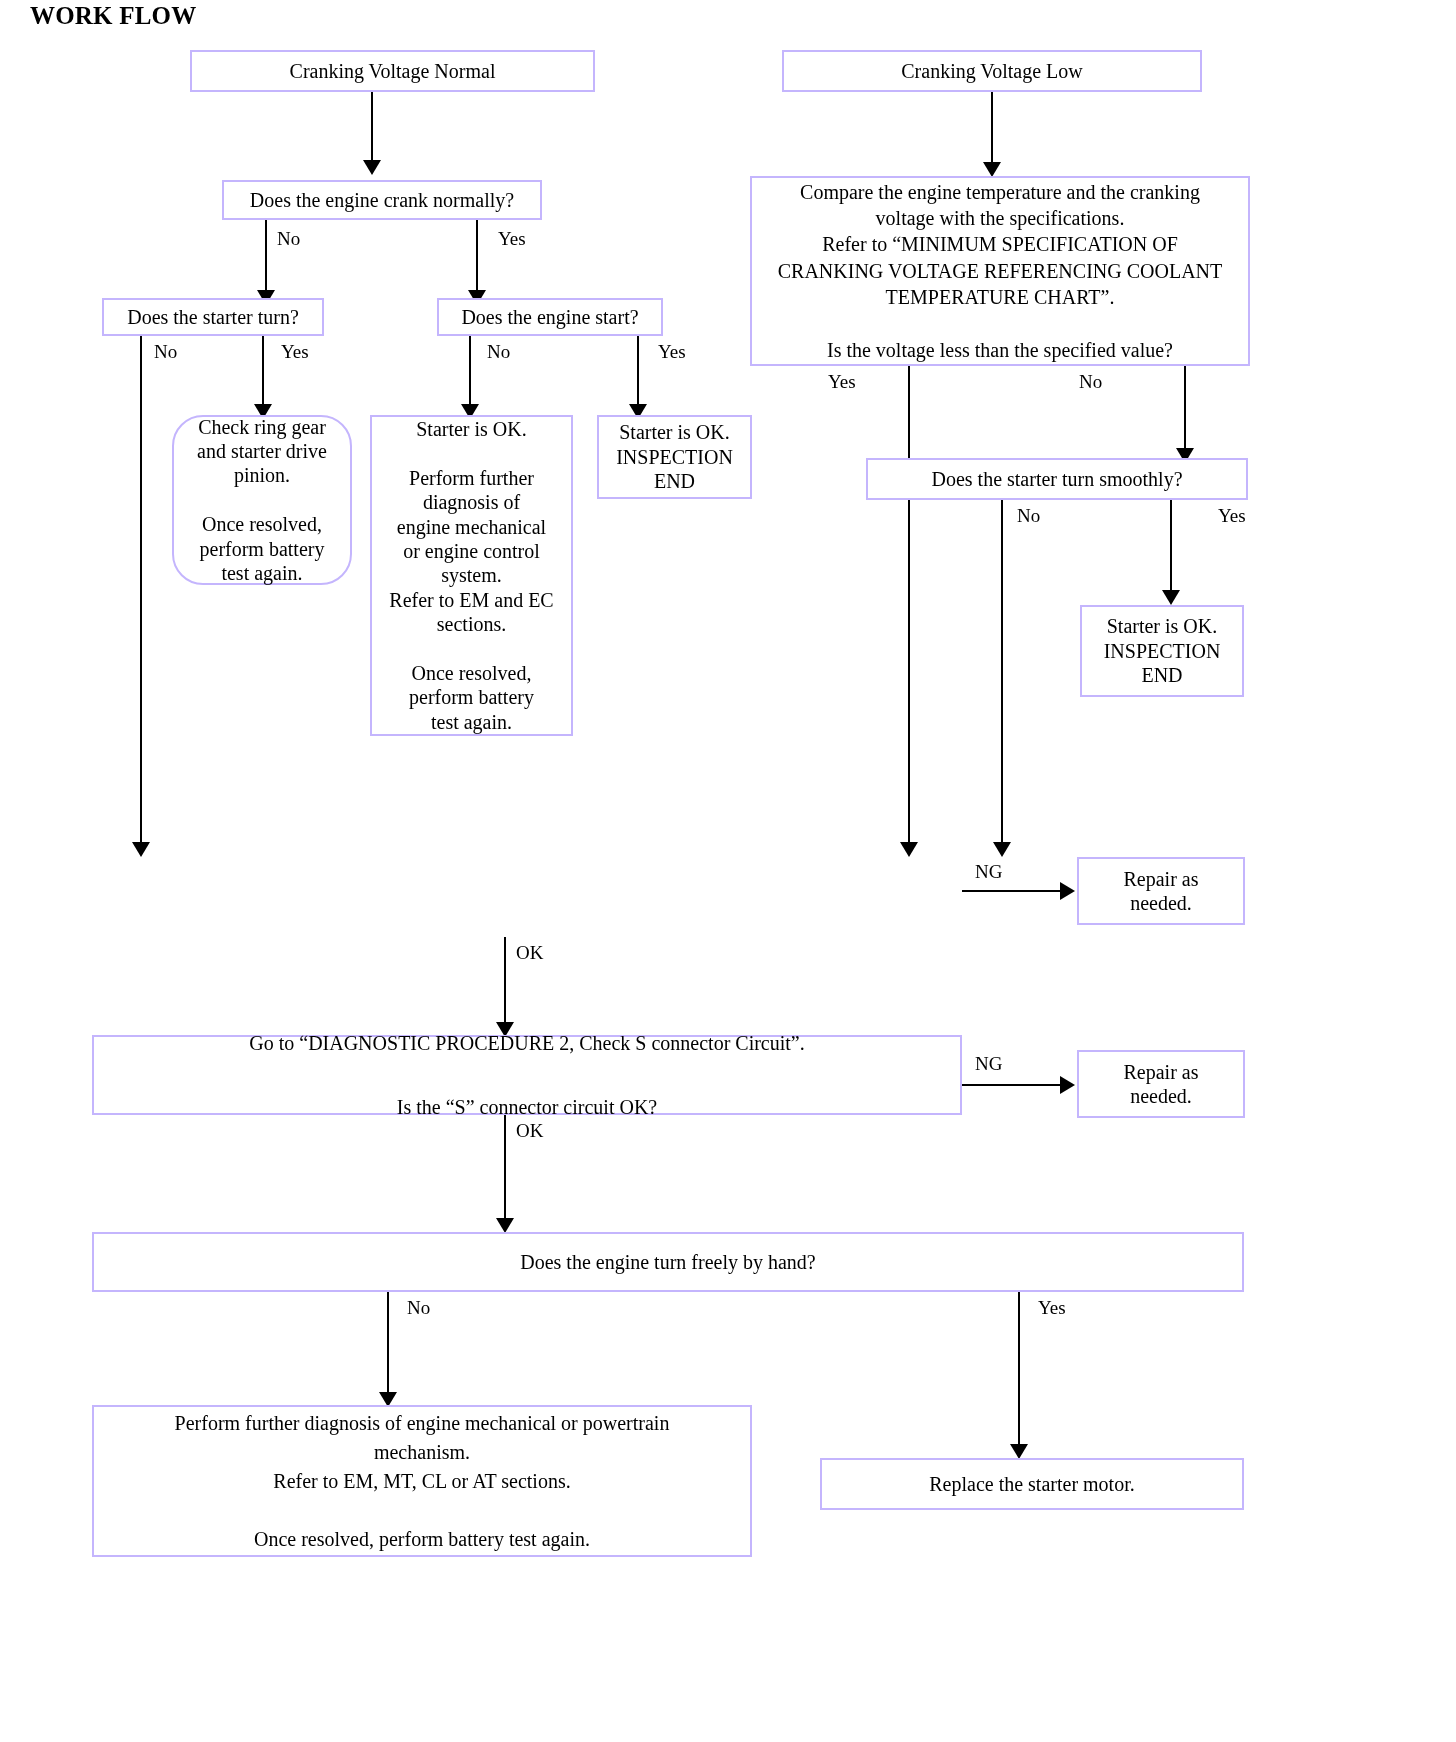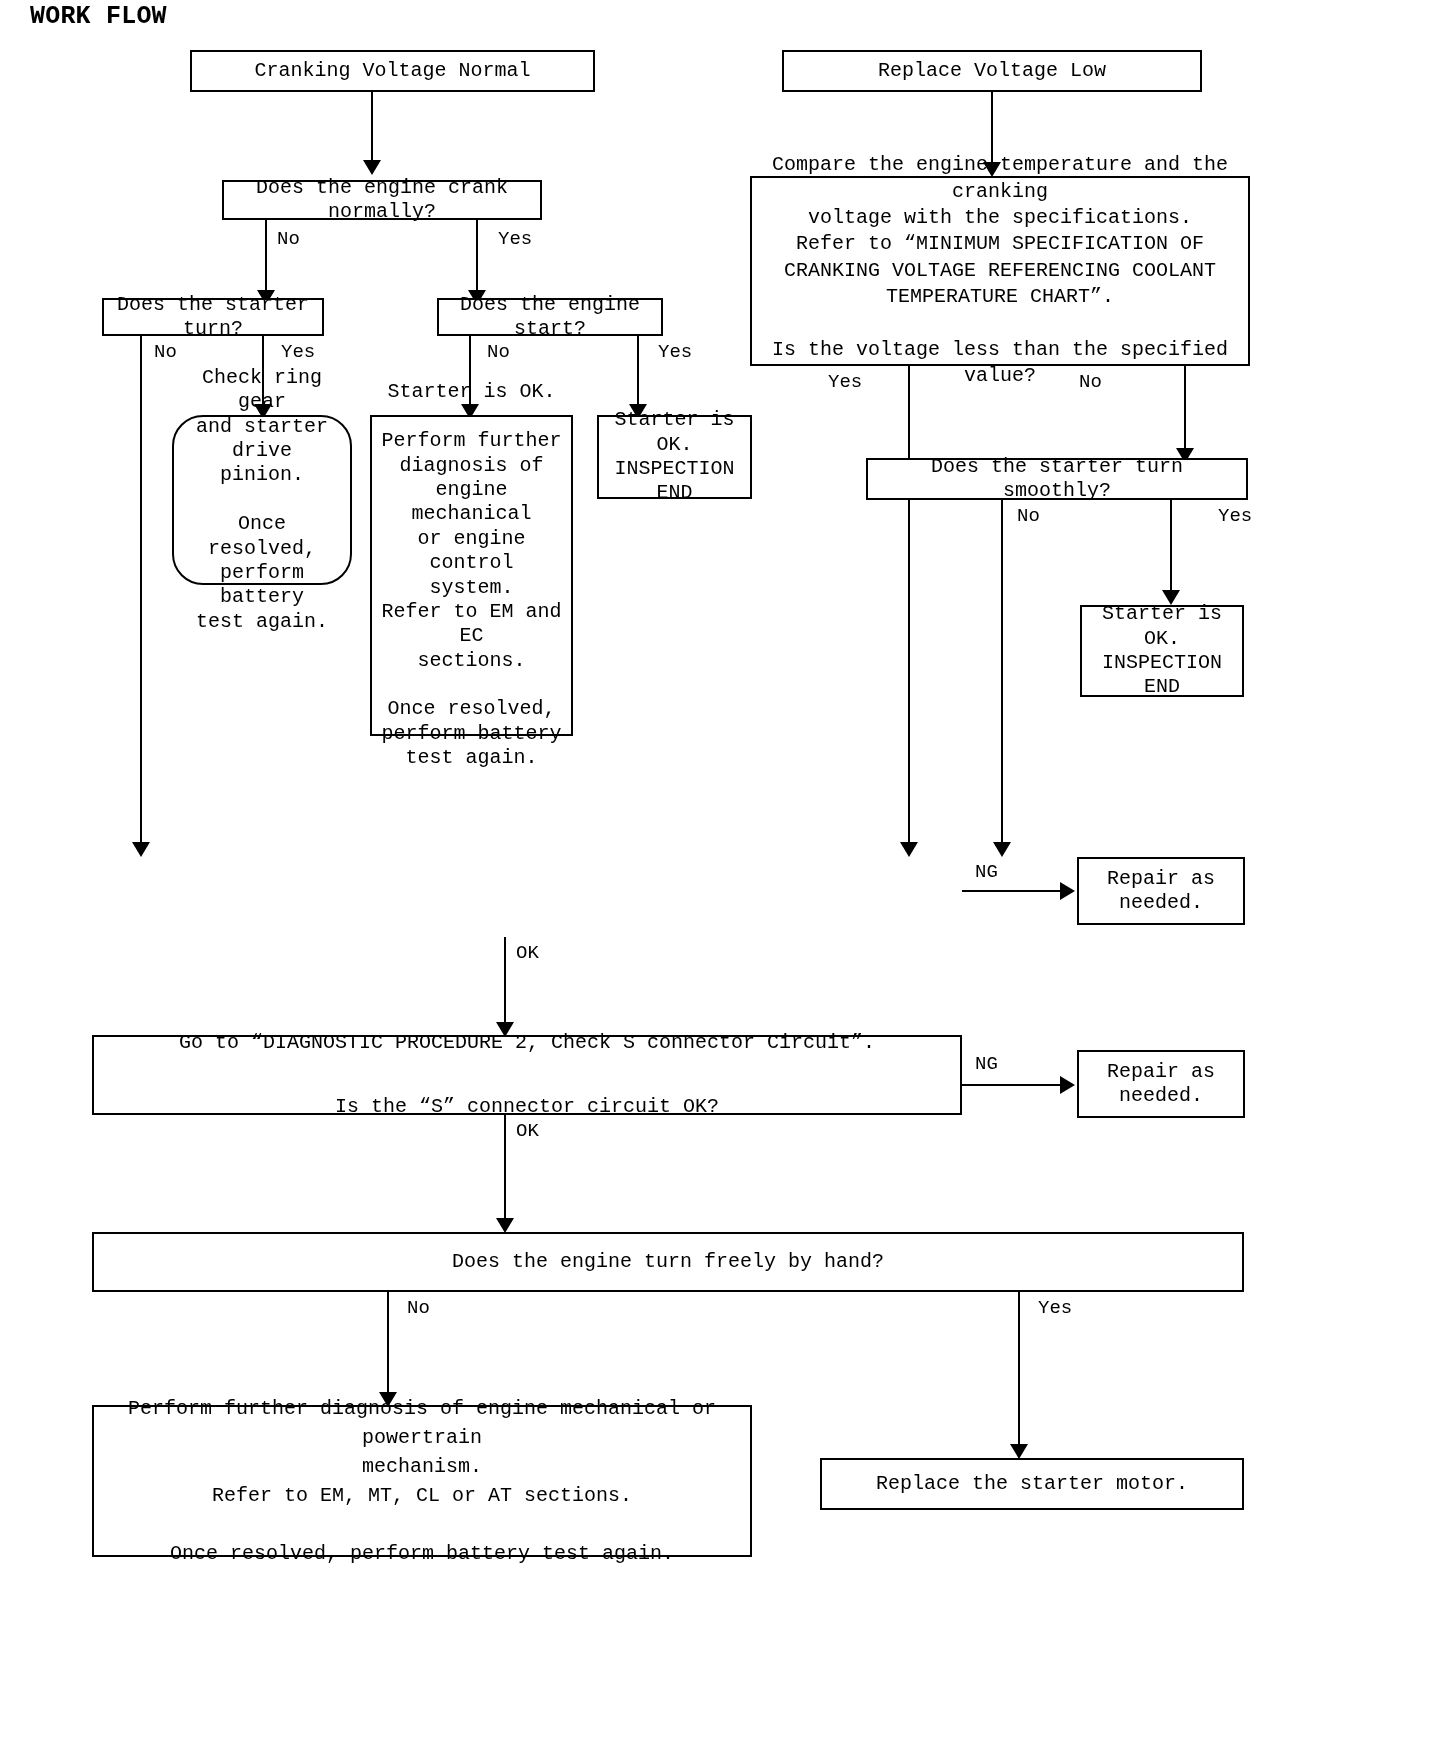--- a/index.html
+++ b/index.html
@@ -5,35 +5,35 @@
   html, body {
     margin: 0;
     padding: 0;
     background: #ffffff;
   }
   #page {
     position: relative;
     width: 1420px;
     height: 1742px;
     background: #ffffff;
-    font-family: Liberation Mono, monospace;
+    font-family: Liberation Serif, serif;
     color: #000000;
     overflow: hidden;
   }
   .title {
     position: absolute;
     font-weight: bold;
     font-size: 25px;
     letter-spacing: 0.2px;
     white-space: nowrap;
   }
   .node {
     position: absolute;
     box-sizing: border-box;
-    border: 2px solid #000000;
+    border: 2px solid #c4b5fd;
     background: #ffffff;
     display: flex;
     align-items: center;
     justify-content: center;
     text-align: center;
     font-size: 20px;
     line-height: 1.22;
     padding: 4px 8px;
     white-space: pre-line;
   }
@@ -72,21 +72,21 @@
 </style>
 </head>
 <body>
 
 <div id="page">
 
   <div class="title" style="left:30px; top:2px;">WORK FLOW</div>
 
   <div class="node" style="left:190px; top:50px; width:405px; height:42px;">Cranking Voltage Normal</div>
 
-  <div class="node" style="left:782px; top:50px; width:420px; height:42px;">Replace Voltage Low</div>
+  <div class="node" style="left:782px; top:50px; width:420px; height:42px;">Cranking Voltage Low</div>
 
   <div class="vline" style="left:371px; top:92px; height:70px;"></div>
   <div class="arrowdown" style="left:363px; top:160px;"></div>
 
   <div class="vline" style="left:991px; top:92px; height:72px;"></div>
   <div class="arrowdown" style="left:983px; top:162px;"></div>
 
   <div class="node" style="left:222px; top:180px; width:320px; height:40px;">Does the engine crank normally?</div>
 
   <div class="node" style="left:750px; top:176px; width:500px; height:190px; line-height:1.32;">Compare the engine temperature and the cranking

